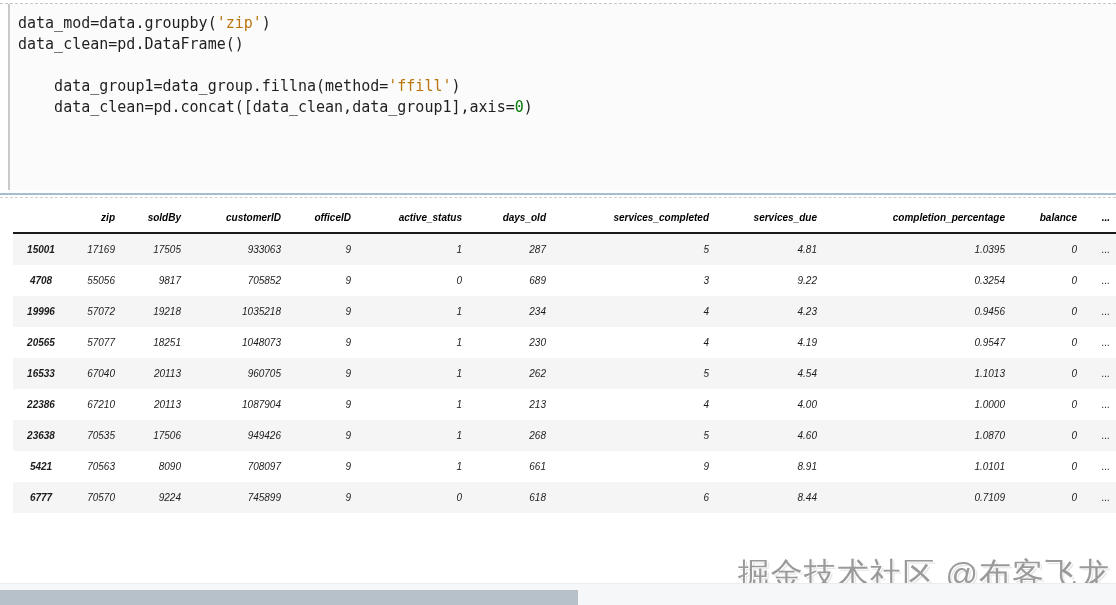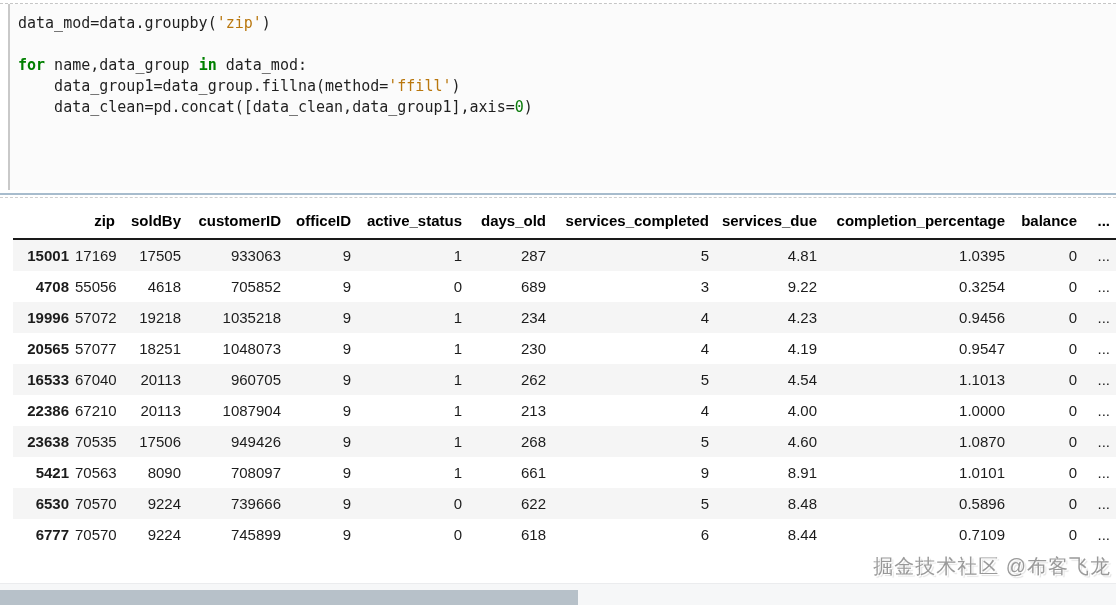--- a/index.html
+++ b/index.html
@@ -32,50 +32,50 @@
   .tok-str{color:var(--str-color);}
   .tok-num{color:var(--num-color);}
   
   .blue-divider{height:2px;background:#a7bccd;margin-top:3px;}
   .dotted-divider{border-top:1px dashed #cfcfcf;margin-top:2px;}
   
   .output-area{padding-top:0;}
   table.dataframe{
     border-collapse:collapse;table-layout:fixed;
     margin-left:13px;width:1103px;
-    font-size:15px;color:var(--table-text);
+    font-size:10px;color:var(--table-text);font-style:italic;
   }
   table.dataframe col.c-idx{width:62px;}
   table.dataframe col.c-zip{width:46px;}
   table.dataframe col.c-soldby{width:66px;}
   table.dataframe col.c-custid{width:100px;}
   table.dataframe col.c-office{width:70px;}
   table.dataframe col.c-active{width:111px;}
   table.dataframe col.c-days{width:84px;}
   table.dataframe col.c-svccomp{width:163px;}
   table.dataframe col.c-svcdue{width:108px;}
   table.dataframe col.c-comppct{width:188px;}
   table.dataframe col.c-balance{width:72px;}
   table.dataframe col.c-ellipsis{width:33px;}
   table.dataframe thead th{
     font-weight:bold;text-align:right;color:#000;
     padding:14px 6px 9px 0;border-bottom:2px solid #1a1a1a;
     white-space:nowrap;overflow:hidden;
   }
   table.dataframe tbody th{
-    font-weight:bold;text-align:right;padding:7px 6px 7px 0;line-height:17px;
+    font-weight:bold;text-align:center;padding:7px 6px 7px 0;line-height:17px;
   }
   table.dataframe tbody td{
     text-align:right;padding:7px 6px 7px 0;line-height:17px;white-space:nowrap;
   }
   table.dataframe tbody tr:nth-child(odd){background:var(--stripe);}
   
   .watermark{
     position:absolute;right:5px;top:553px;white-space:nowrap;
-    font-size:20px;letter-spacing:1px;color:rgba(125,125,125,0.78);
+    font-size:32px;letter-spacing:1px;color:rgba(125,125,125,0.78);
     text-shadow:1px 1px 0 rgba(255,255,255,0.95),2px 2px 1px rgba(0,0,0,0.12);
     pointer-events:none;
   }
   
   .hscrollbar{
     position:absolute;left:0;bottom:0;width:1116px;height:22px;
     background:#f6f7f8;border-top:1px solid #ebecee;
   }
   .hscrollbar .thumb{
     position:absolute;left:0;bottom:0;width:578px;height:15px;
@@ -83,22 +83,22 @@
   }
 </style>
 </head>
 <body>
 
 <div class="cell-top-border"></div>
 
 <div class="code-cell">
   <div>
       <div class="code-line"><span class="tok-plain">data_mod=data.groupby(</span><span class="tok-str">'zip'</span><span class="tok-plain">)</span></div>
+      <div class="code-line"><span class="tok-plain">data_clean=pd.DataFrame()</span></div>
       <div class="code-line">&nbsp;</div>
-      <div class="code-line"><span class="tok-kw">for</span><span class="tok-plain"> name,data_group </span><span class="tok-kw">in</span><span class="tok-plain"> data_mod:</span></div>
       <div class="code-line"><span class="tok-plain">    data_group1=data_group.fillna(method=</span><span class="tok-str">'ffill'</span><span class="tok-plain">)</span></div>
       <div class="code-line"><span class="tok-plain">    data_clean=pd.concat([data_clean,data_group1],axis=</span><span class="tok-num">0</span><span class="tok-plain">)</span></div>
       <div class="code-line">&nbsp;</div>
     </div>
 </div>
 
 <div class="blue-divider"></div>
 <div class="dotted-divider"></div>
 
 <div class="output-area">
@@ -144,21 +144,21 @@
           <td>287</td>
           <td>5</td>
           <td>4.81</td>
           <td>1.0395</td>
           <td>0</td>
           <td>...</td>
         </tr>
         <tr>
           <th>4708</th>
           <td>55056</td>
-          <td>4618</td>
+          <td>9817</td>
           <td>705852</td>
           <td>9</td>
           <td>0</td>
           <td>689</td>
           <td>3</td>
           <td>9.22</td>
           <td>0.3254</td>
           <td>0</td>
           <td>...</td>
         </tr>
@@ -240,34 +240,20 @@
           <td>9</td>
           <td>1</td>
           <td>661</td>
           <td>9</td>
           <td>8.91</td>
           <td>1.0101</td>
           <td>0</td>
           <td>...</td>
         </tr>
         <tr>
-          <th>6530</th>
-          <td>70570</td>
-          <td>9224</td>
-          <td>739666</td>
-          <td>9</td>
-          <td>0</td>
-          <td>622</td>
-          <td>5</td>
-          <td>8.48</td>
-          <td>0.5896</td>
-          <td>0</td>
-          <td>...</td>
-        </tr>
-        <tr>
           <th>6777</th>
           <td>70570</td>
           <td>9224</td>
           <td>745899</td>
           <td>9</td>
           <td>0</td>
           <td>618</td>
           <td>6</td>
           <td>8.44</td>
           <td>0.7109</td>

